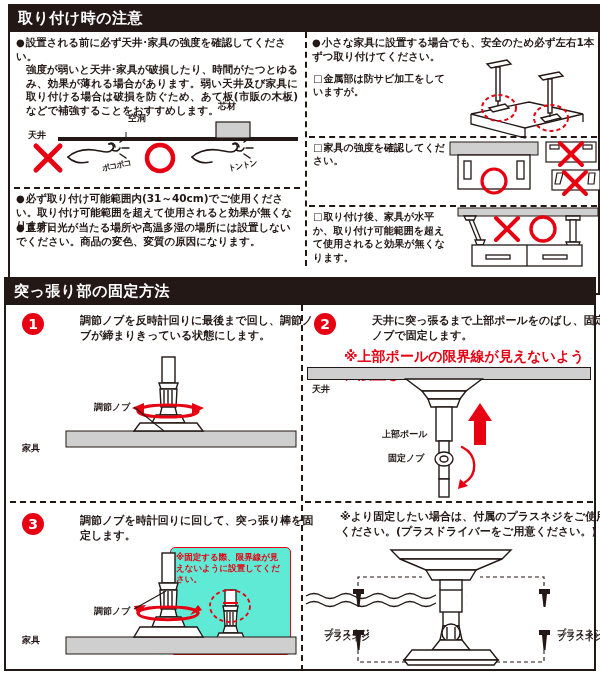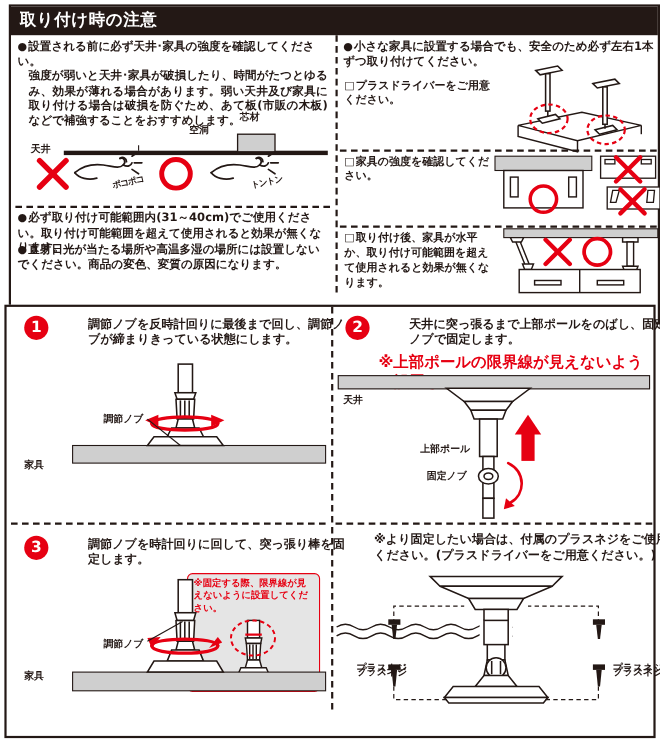--- a/index.html
+++ b/index.html
@@ -109,21 +109,21 @@
     font-weight: bold;
     line-height: 1.3;
     color: #231815;
     margin-left: 28px;
   }
 
   .inset-red {
     position: absolute;
     border: 1.5px solid #e60012;
     border-radius: 5px;
-    background: #e5e5e5;
+    background: #5eead4;
   }
   .inset-red .it {
     color: #e60012;
     font-weight: bold;
     font-size: 8.5px;
     line-height: 1.3;
     padding: 4px 5px 0 5px;
     display: block;
   }
 
@@ -185,39 +185,39 @@
 
           <g stroke="#e60012" stroke-width="5" stroke-linecap="round">
             <line x1="20" y1="36" x2="44" y2="60"></line>
             <line x1="44" y1="36" x2="20" y2="60"></line>
           </g>
 
           <circle cx="144" cy="48" r="13" fill="none" stroke="#e60012" stroke-width="4.5"></circle>
         </svg>
       </div>
       <div class="lbl" style="left:18px; top:97px;">天井</div>
-      <div class="lbl" style="left:118px; top:80px;margin-left:44px;">空洞</div>
+      <div class="lbl" style="left:118px; top:80px;">空洞</div>
       <div class="lbl" style="left:208px; top:68px;">芯材</div>
       <div class="lbl lbl-sm" style="left:92px; top:128px; transform:rotate(-12deg); letter-spacing:-1px;">ポコポコ</div>
       <div class="lbl lbl-sm" style="left:218px; top:128px; transform:rotate(-12deg); letter-spacing:-1px;">トントン</div>
 
       <div class="hr-dash" style="top:155px; left:4px; width:286px;"></div>
 
       <div class="bullet" style="left:6px; top:160px; width:284px;">
         <span class="b-head" style="font-weight:bold;">必ず取り付け可能範囲内(31～40cm)でご使用ください。取り付け可能範囲を超えて使用されると効果が無くなります。</span>
       </div>
       <div class="bullet" style="left:6px; top:189px; width:284px;">
         <span class="b-head">直射日光が当たる場所や高温多湿の場所には設置しないでください。商品の変色、変質の原因になります。</span>
       </div>
 
       <div class="bullet" style="left:302px; top:4px; width:284px;">
         <span class="b-head">小さな家具に設置する場合でも、安全のため必ず左右1本ずつ取り付けてください。</span>
       </div>
 
-      <div class="sq" style="left:303px; top:40px; width:140px;">プラスドライバーをご用意ください。</div>
+      <div class="sq" style="left:303px; top:40px; width:140px;">金属部は防サビ加工をしていますが。</div>
 
       <div class="fig" style="left:445px; top:26px; width:140px; height:80px;">
         <svg width="140" height="80" viewBox="0 0 140 80">
 
           <g fill="none" stroke="#231815" stroke-width="1.3">
             <path d="M16 56 L74 44 L128 56 L70 70 Z"></path>
             <path d="M16 56 L16 66 L70 80 L70 70"></path>
             <path d="M128 56 L128 64"></path>
           </g>
 
@@ -311,20 +311,21 @@
           </g>
           <circle cx="93" cy="21" r="12" fill="none" stroke="#e60012" stroke-width="3.4"></circle>
         </svg>
       </div>
 
     </div>
   </div>
 
   <div class="panel" style="left:4px; top:277px; width:592px; height:394px;">
 
+    <div class="panel-head">突っ張り部の固定方法</div>
 
     <div class="panel-body" style="height:366px;">
 
       <div class="col-split" style="left:295px;"></div>
 
       <div class="step-num" style="left:16px; top:8px;">1</div>
       <div class="step-txt" style="left:46px; top:9px; width:238px;">調節ノブを反時計回りに最後まで回し、調節ノブが締まりきっている状態にします。</div>
 
       <div class="fig" style="left:60px; top:52px; width:230px; height:92px;">
         <svg width="230" height="92" viewBox="0 0 230 92">

